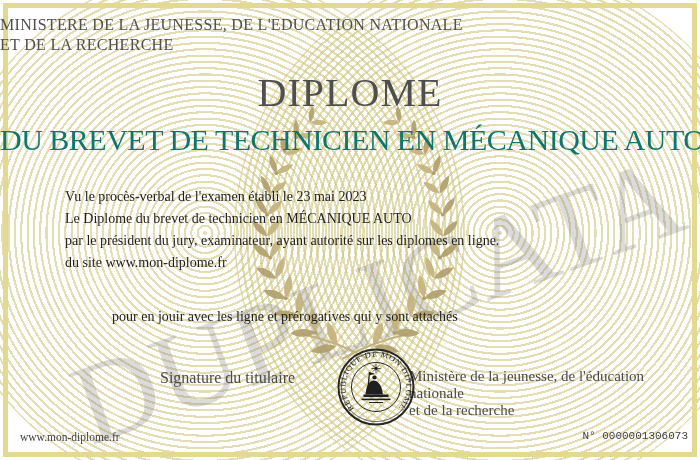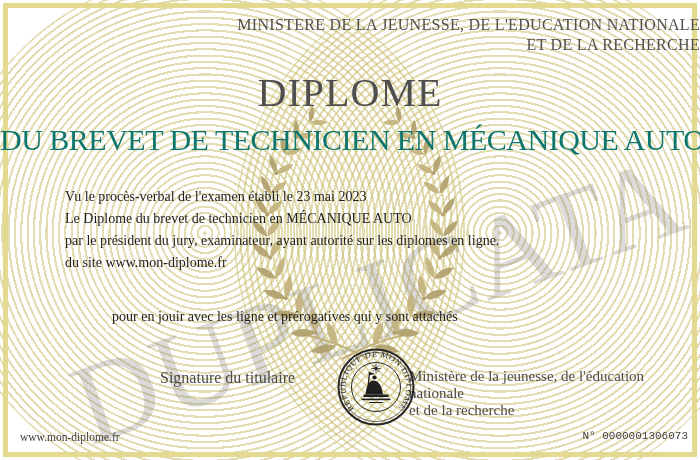--- a/index.html
+++ b/index.html
@@ -25,21 +25,21 @@
 
   #wreath { position:absolute; left:230px; top:96px; z-index:3; }
 
   .frame {
     position:absolute; inset:3px; border:5px solid #e3d990;
     z-index:6; pointer-events:none;
   }
 
   .txt { position:absolute; z-index:7; color:#1e1e1e; }
   .hdr {
-    top:15px; left:0; width:100%; text-align:right;
+    top:15px; left:0; width:100%; text-align:left;
     font-size:16px; line-height:20px; color:#4f4f4f; letter-spacing:0.3px;
   }
   .title {
     top:72px; left:0; width:100%; text-align:center;
     font-size:40px; line-height:42px; color:#4f4f4f; letter-spacing:1px;
   }
   .subtitle {
     top:124px; left:0; width:100%; text-align:left; white-space:nowrap;
     font-size:30px; line-height:32px; color:#0f766e; letter-spacing:-0.5px;
   }

